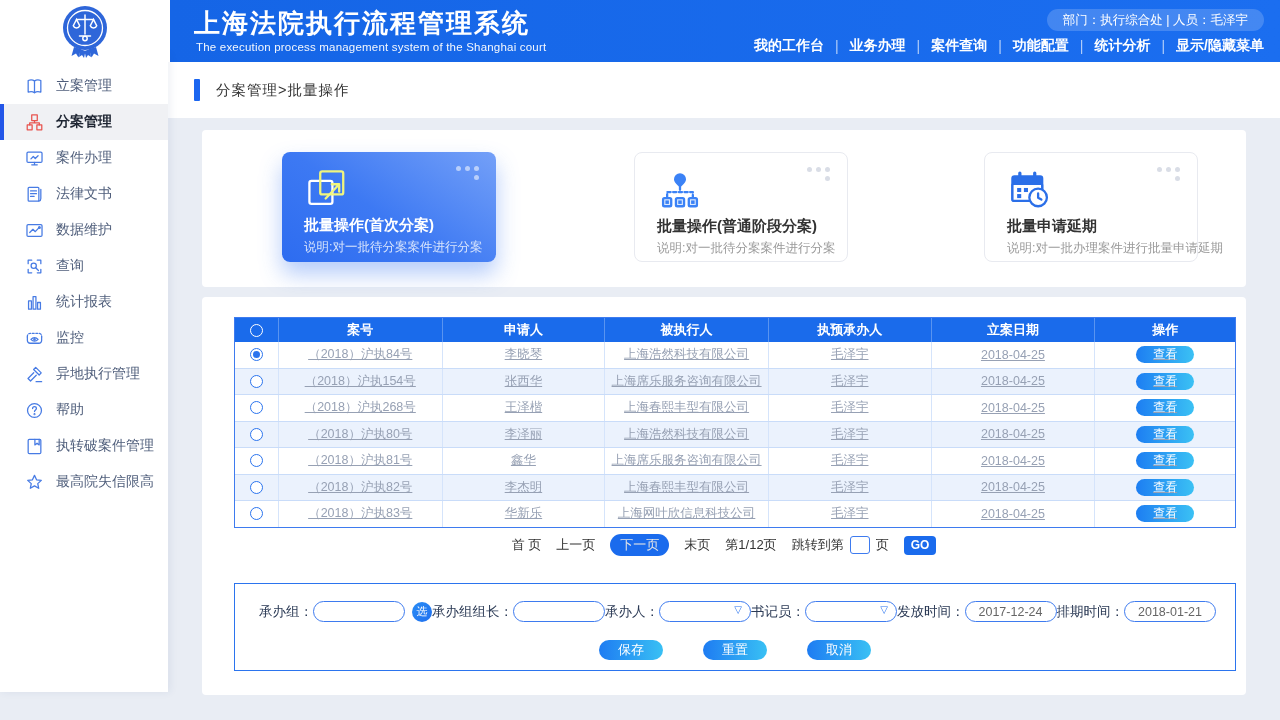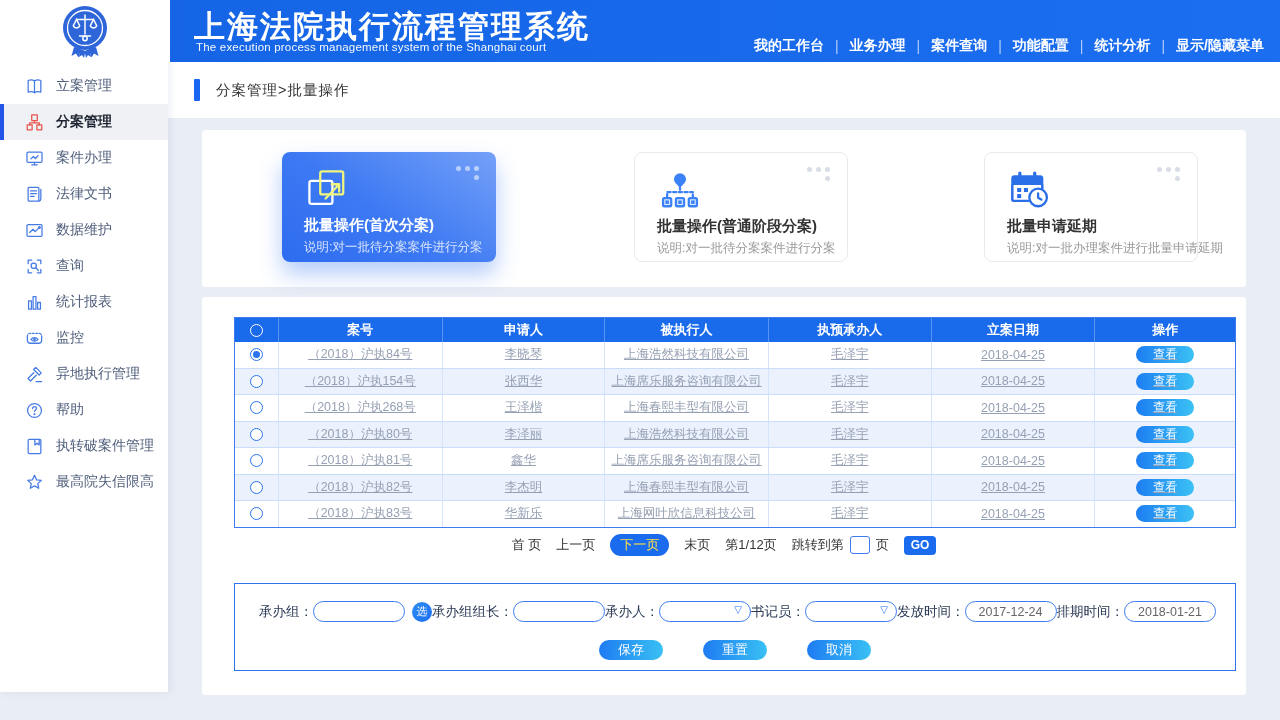--- a/index.html
+++ b/index.html
@@ -5,21 +5,21 @@
   html,body{margin:0;padding:0;}
   body{
     width:1280px;height:720px;position:relative;overflow:hidden;
     background:#E9EDF4;
     font-family:"Liberation Sans","DejaVu Sans",sans-serif;
     -webkit-font-smoothing:antialiased;
   }
   
   .logo-box{position:absolute;left:0;top:0;width:170px;height:62px;background:#fff;display:flex;align-items:center;justify-content:center;z-index:5;}
   .top-header{position:absolute;left:170px;top:0;width:1110px;height:62px;background:linear-gradient(90deg,#1565E6,#1B6EF0);color:#fff;}
-  .sys-title{position:absolute;left:24px;top:6px;font-size:31px;font-weight:bold;letter-spacing:2px;white-space:nowrap;}
+  .sys-title{position:absolute;left:24px;top:6px;font-size:26px;font-weight:bold;letter-spacing:2px;white-space:nowrap;}
   .sys-sub{position:absolute;left:26px;top:41px;font-size:11.5px;letter-spacing:.2px;opacity:.95;white-space:nowrap;}
   .user-pill{position:absolute;right:16px;top:9px;height:22px;line-height:22px;padding:0 16px;border-radius:11px;background:rgba(255,255,255,.18);font-size:12.5px;white-space:nowrap;}
   .top-nav{position:absolute;right:16px;bottom:7px;font-size:14px;font-weight:bold;white-space:nowrap;display:flex;align-items:center;}
   .nav-item{cursor:pointer;}
   .nav-sep{margin:0 11px;opacity:.65;font-weight:normal;}
   
   .sidebar{position:absolute;left:0;top:54px;width:168px;height:638px;background:#fff;box-shadow:2px 0 8px rgba(40,70,130,.08);padding-top:14px;box-sizing:border-box;z-index:4;}
   .side-item{height:36px;display:flex;align-items:center;padding-left:24px;font-size:14px;color:#4F5E7B;cursor:pointer;position:relative;}
   .side-item .s-icon{width:20px;height:20px;margin-right:12px;display:inline-flex;align-items:center;justify-content:center;}
   .side-item svg{width:19px;height:19px;fill:none;stroke:#477BE4;stroke-width:1.6;stroke-linecap:round;stroke-linejoin:round;}
@@ -62,21 +62,21 @@
   .trow{display:flex;height:25.5px;background:#fff;border-top:1px solid #C9DCF9;font-size:12.5px;color:#97A1B4;cursor:default;}
   .trow:first-child{border-top:none;}
   .trow.alt{background:#EBF2FD;}
   .radio{width:13px;height:13px;border:1.5px solid #2B74EE;border-radius:50%;display:inline-block;position:relative;background:#fff;box-sizing:border-box;cursor:pointer;}
   .radio.checked::after{content:"";position:absolute;left:2px;top:2px;right:2px;bottom:2px;background:#2B74EE;border-radius:50%;}
   .radio.hdr{border-color:#fff;background:transparent;}
   .view-btn{display:inline-block;width:58px;height:17px;line-height:17px;border-radius:9px;background:linear-gradient(90deg,#1D7EF2,#3BC1F4);color:#fff;font-size:12px;text-align:center;cursor:pointer;}
   
   .pg{position:absolute;left:0;top:237px;width:100%;display:flex;justify-content:center;align-items:center;font-size:13px;color:#333;gap:15px;}
   .pg span{cursor:pointer;white-space:nowrap;}
-  .pg .pg-next{background:#1A6BED;color:#fde047;padding:2px 10px;border-radius:11px;}
+  .pg .pg-next{background:#1A6BED;color:#e5e5e5;padding:2px 10px;border-radius:11px;}
   .pg .pg-info,.pg .jmp{cursor:default;}
   .jump-wrap{display:flex;align-items:center;gap:6px;}
   .jump-input{width:18px;height:16px;border:1px solid #3E7BEF;border-radius:3px;outline:none;font-size:12px;text-align:center;padding:0;}
   .go-btn{background:#1A6BED;color:#fff;border-radius:4px;padding:2.5px 7px;font-size:12px;font-weight:bold;cursor:pointer;}
   
   .formbox{position:absolute;left:32px;top:286px;width:1002px;height:88px;border:1px solid #2B74EE;box-sizing:border-box;background:#fff;}
   .frow{position:absolute;left:0;top:17px;width:100%;display:flex;align-items:center;justify-content:space-between;padding:0 24px;box-sizing:border-box;}
   .fg{display:flex;align-items:center;white-space:nowrap;}
   .fg label{font-size:13.5px;color:#2B3A55;}
   .f-input{height:21px;width:92px;border:1.5px solid #3E7BEF;border-radius:11px;outline:none;text-align:center;font-size:12.5px;color:#666;box-sizing:border-box;background:#fff;font-family:inherit;}
@@ -104,20 +104,21 @@
     <path d="M16 44l-2.5 9 4.5-2.5 2.5 4 2.5-8.5z" fill="#2E66D9"></path>
     <path d="M38 44l2.5 9-4.5-2.5-2.5 4-2.5-8.5z" fill="#2E66D9"></path>
     <path d="M22 46l-1 8 3-2 2 3 1.5-7z" fill="#2E66D9"></path>
     <path d="M32 46l1 8-3-2-2 3-1.5-7z" fill="#2E66D9"></path>
   </svg>
 </div>
 
 <div class="top-header">
   <div class="sys-title">上海法院执行流程管理系统</div>
   <div class="sys-sub">The execution process management system of the Shanghai court</div>
+  <div class="user-pill">部门：执行综合处  |  人员：毛泽宇</div>
   <div class="top-nav">
       <span class="nav-item">我的工作台</span>
       <span class="nav-sep">|</span>
       <span class="nav-item">业务办理</span>
       <span class="nav-sep">|</span>
       <span class="nav-item">案件查询</span>
       <span class="nav-sep">|</span>
       <span class="nav-item">功能配置</span>
       <span class="nav-sep">|</span>
       <span class="nav-item">统计分析</span>

